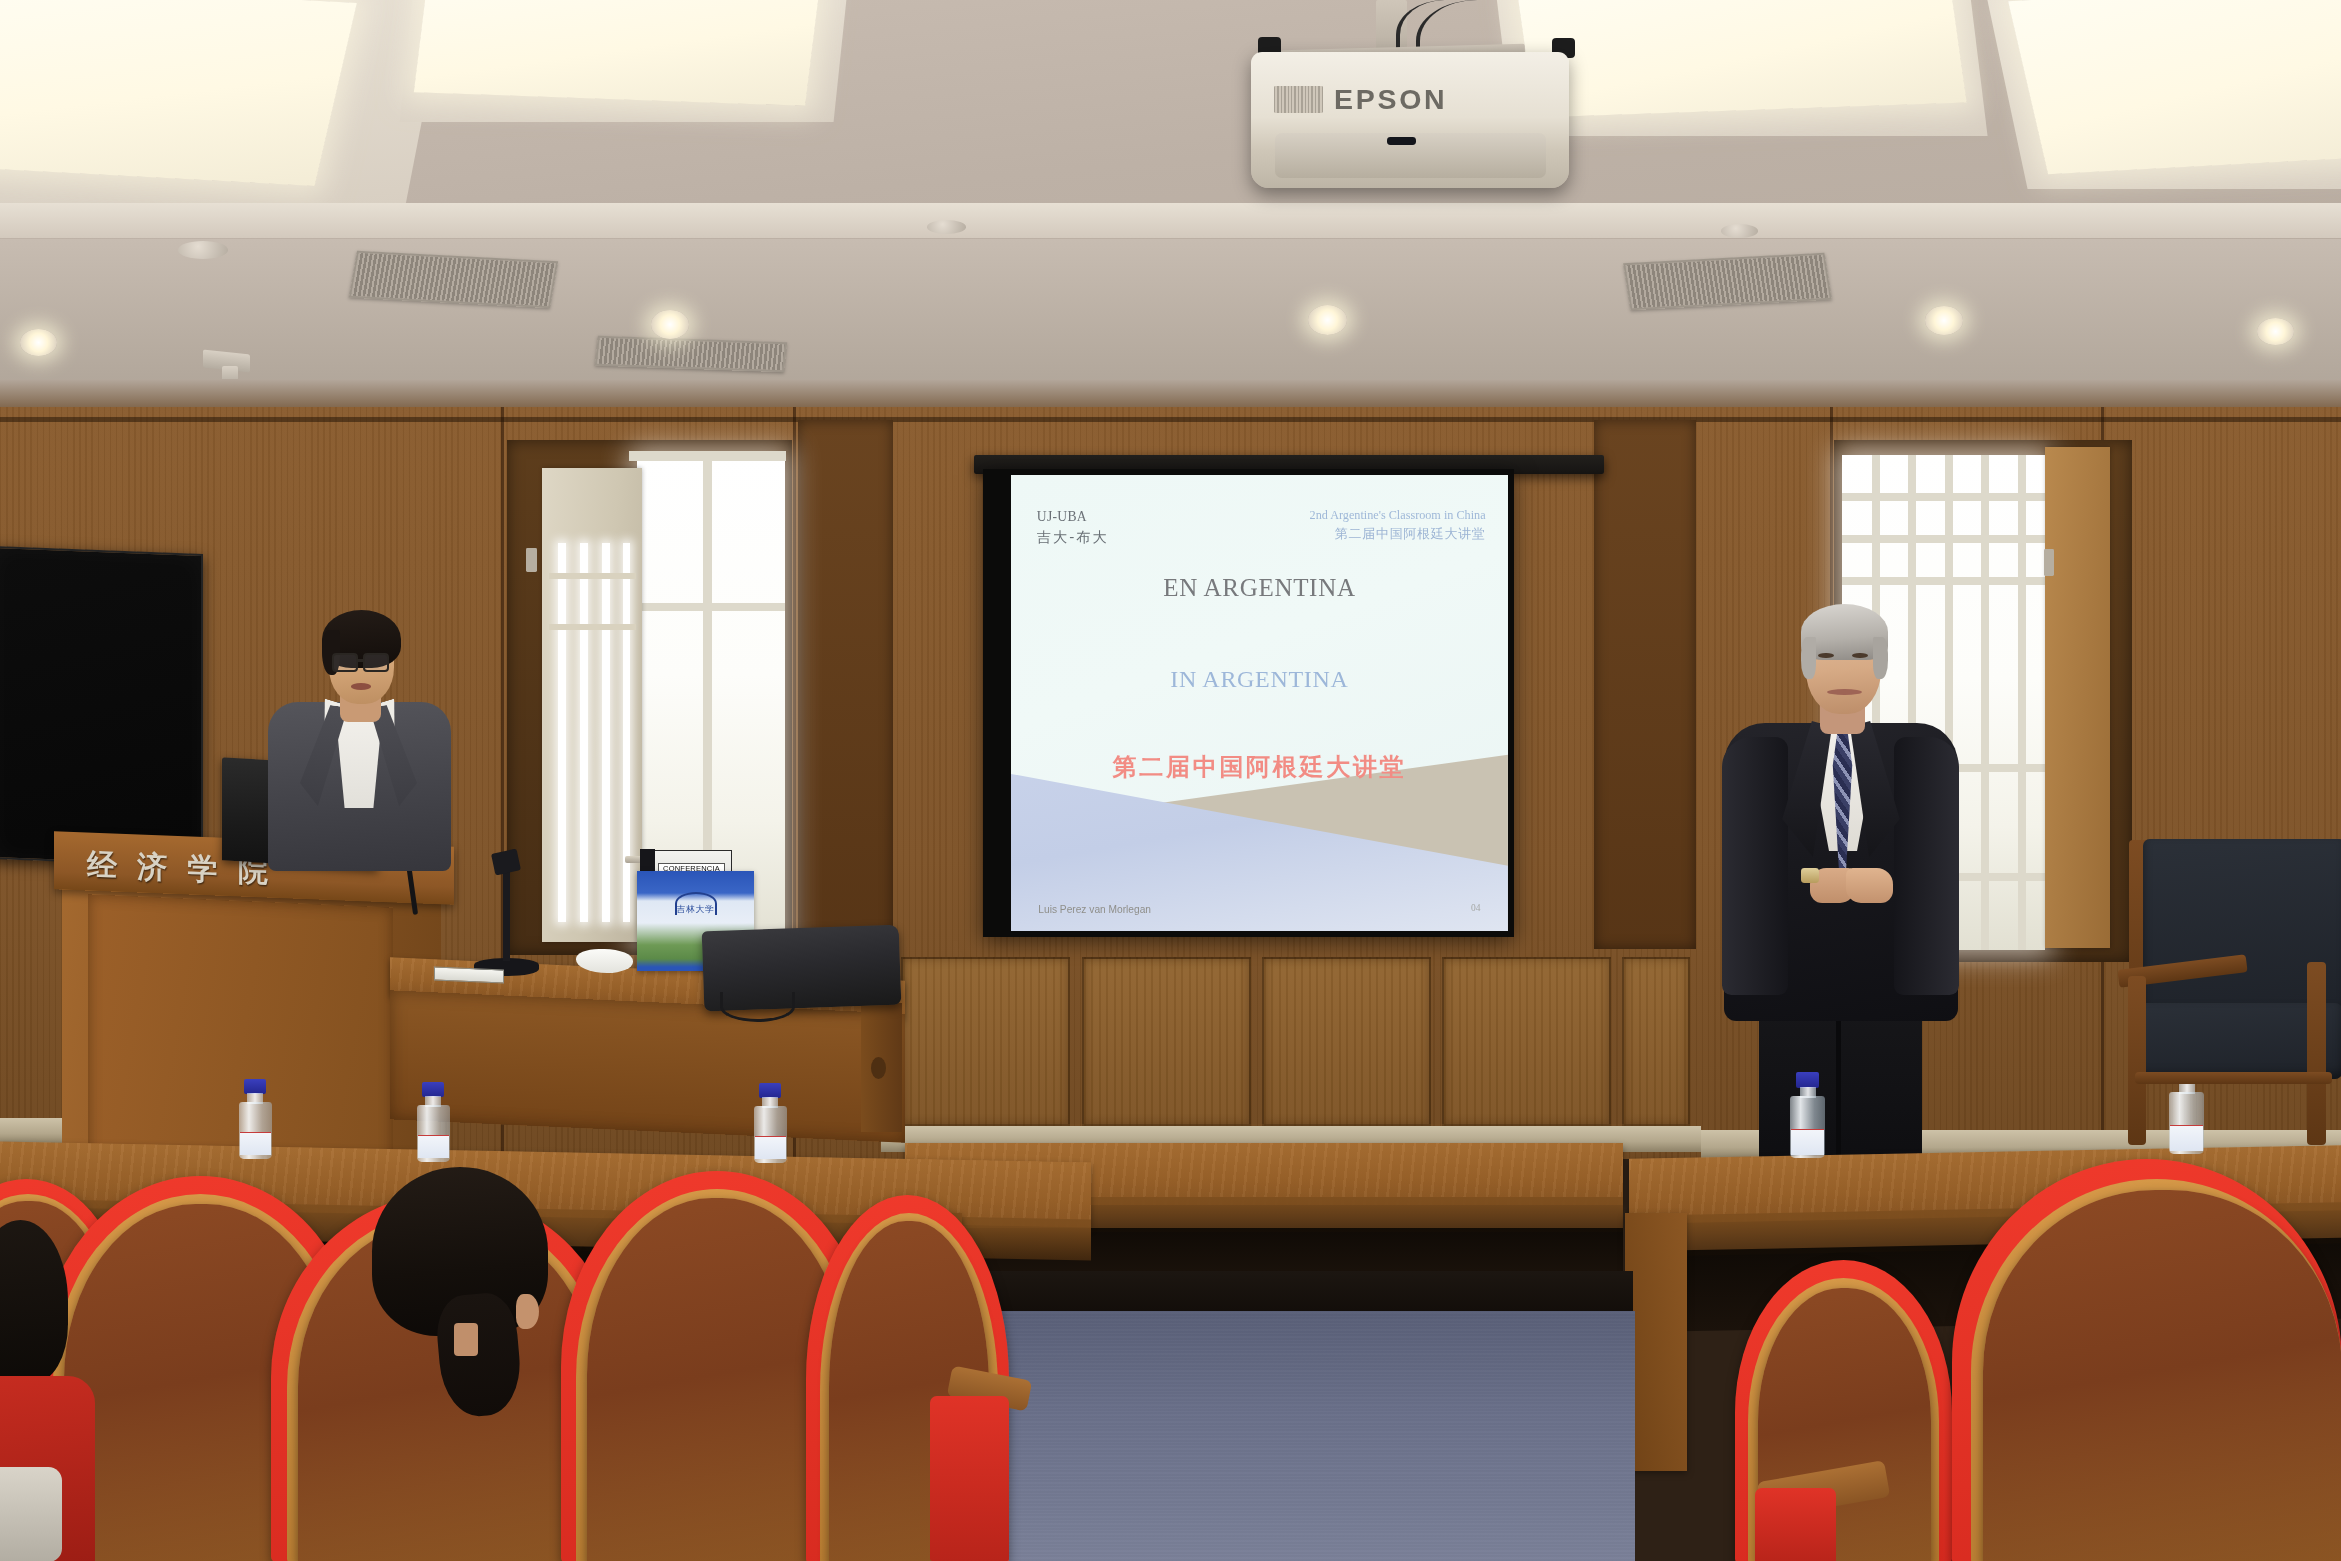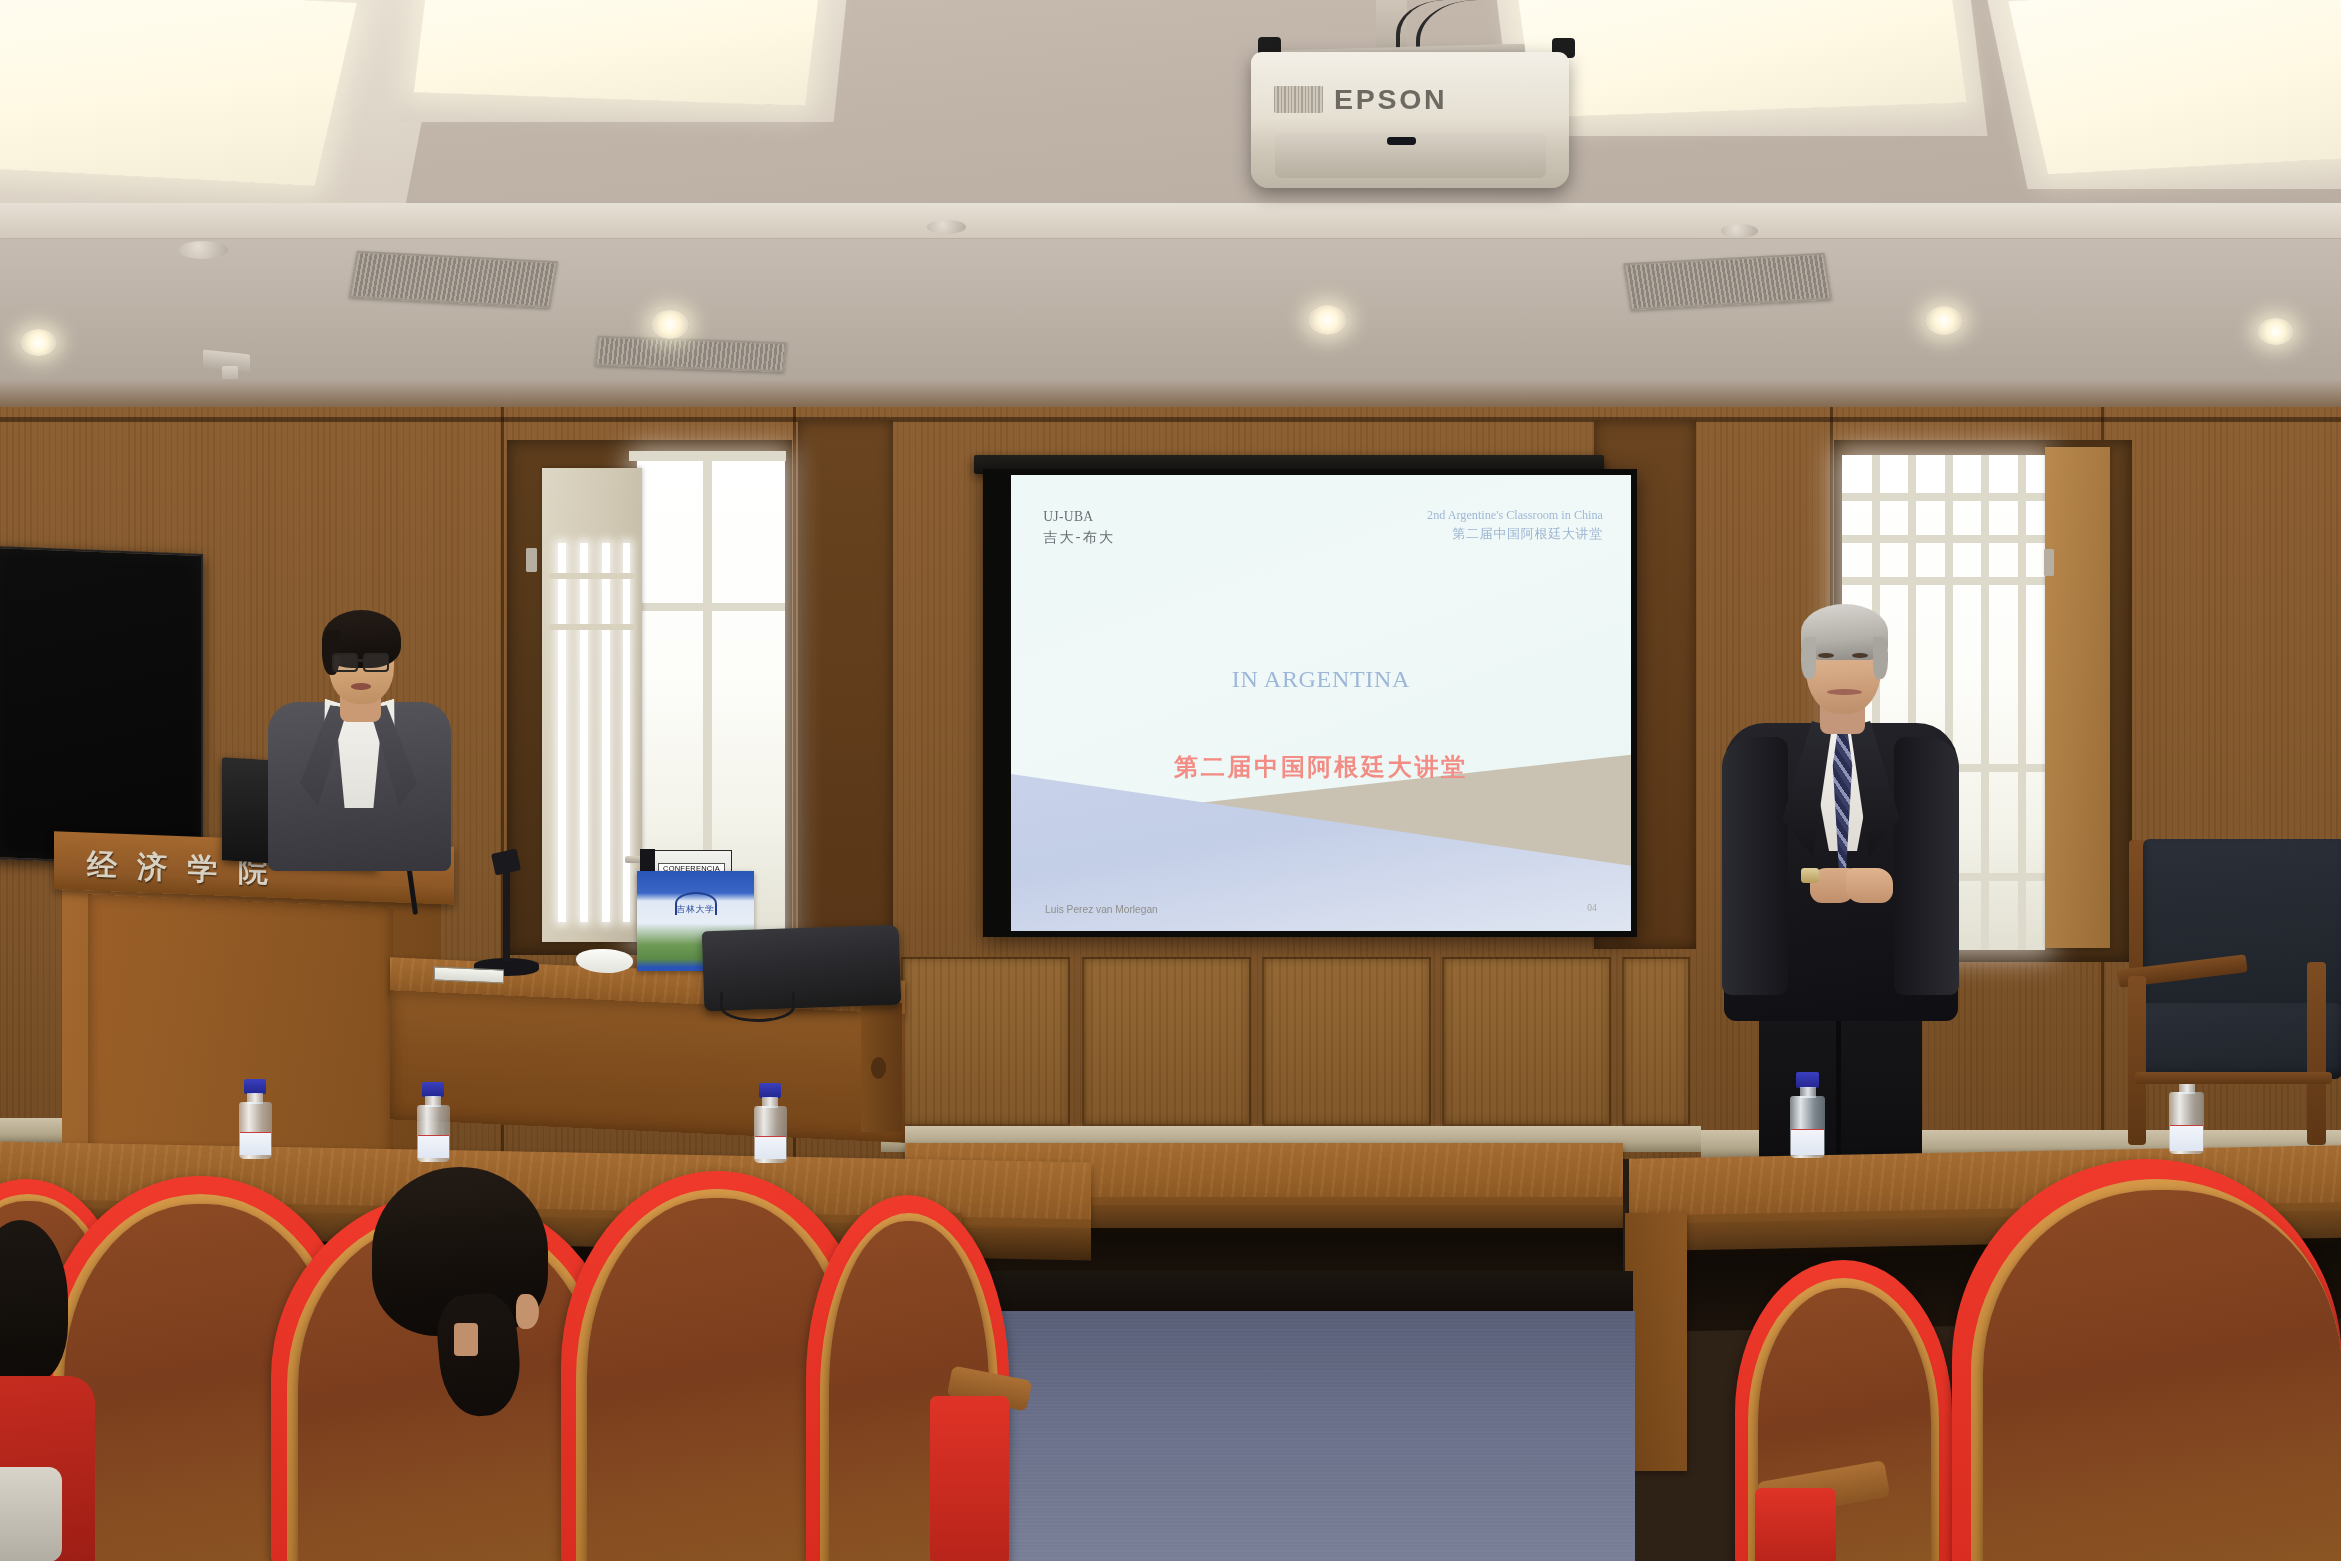--- a/index.html
+++ b/index.html
@@ -512,37 +512,38 @@
   <div class="mull-h" style="left:1842px; top:873px; width:203px; height:7.5px;"></div>
 
   <div class="door-leaf" style="left:2045px; top:447px; width:65px; height:501px;
               background:linear-gradient(95deg,#b9894e,#9a6c36);"></div>
   <div class="hinge" style="left:2044px; top:549px; width:9.5px; height:27px;"></div>
 
   <div class="tv" style="left:-6.8px; top:550px; width:210px; height:313px; transform:skewY(2.2deg);"></div>
 
   <div class="screen-housing" style="left:974px; top:455px; width:630px; height:19px;"></div>
 
-  <div class="screen-border" style="left:983px; top:469px; width:654px; height:468px;padding-left:28px;">
+  <div class="screen-border" style="left:983px; top:469px; width:531px; height:468px;padding-left:28px;">
     <div class="slide">
 
       <div class="slide-deco-tan"></div>
       <div class="slide-deco-blue"></div>
 
       <div class="slide-hdr-left">
         <div class="l1">UJ-UBA</div>
         <div class="l2">吉大-布大</div>
       </div>
 
       <div class="slide-hdr-right">
         <div class="l1">2nd Argentine's  Classroom in China</div>
         <div class="l2">第二届中国阿根廷大讲堂</div>
       </div>
 
       <div class="slide-title-es">
+        <div>EN ARGENTINA</div>
       </div>
 
       <div class="slide-title-en">
         <div>IN ARGENTINA</div>
       </div>
 
       <div class="slide-title-zh">第二届中国阿根廷大讲堂</div>
 
       <div class="slide-author">Luis Perez van Morlegan</div>
       <div class="slide-pageno">04</div>

